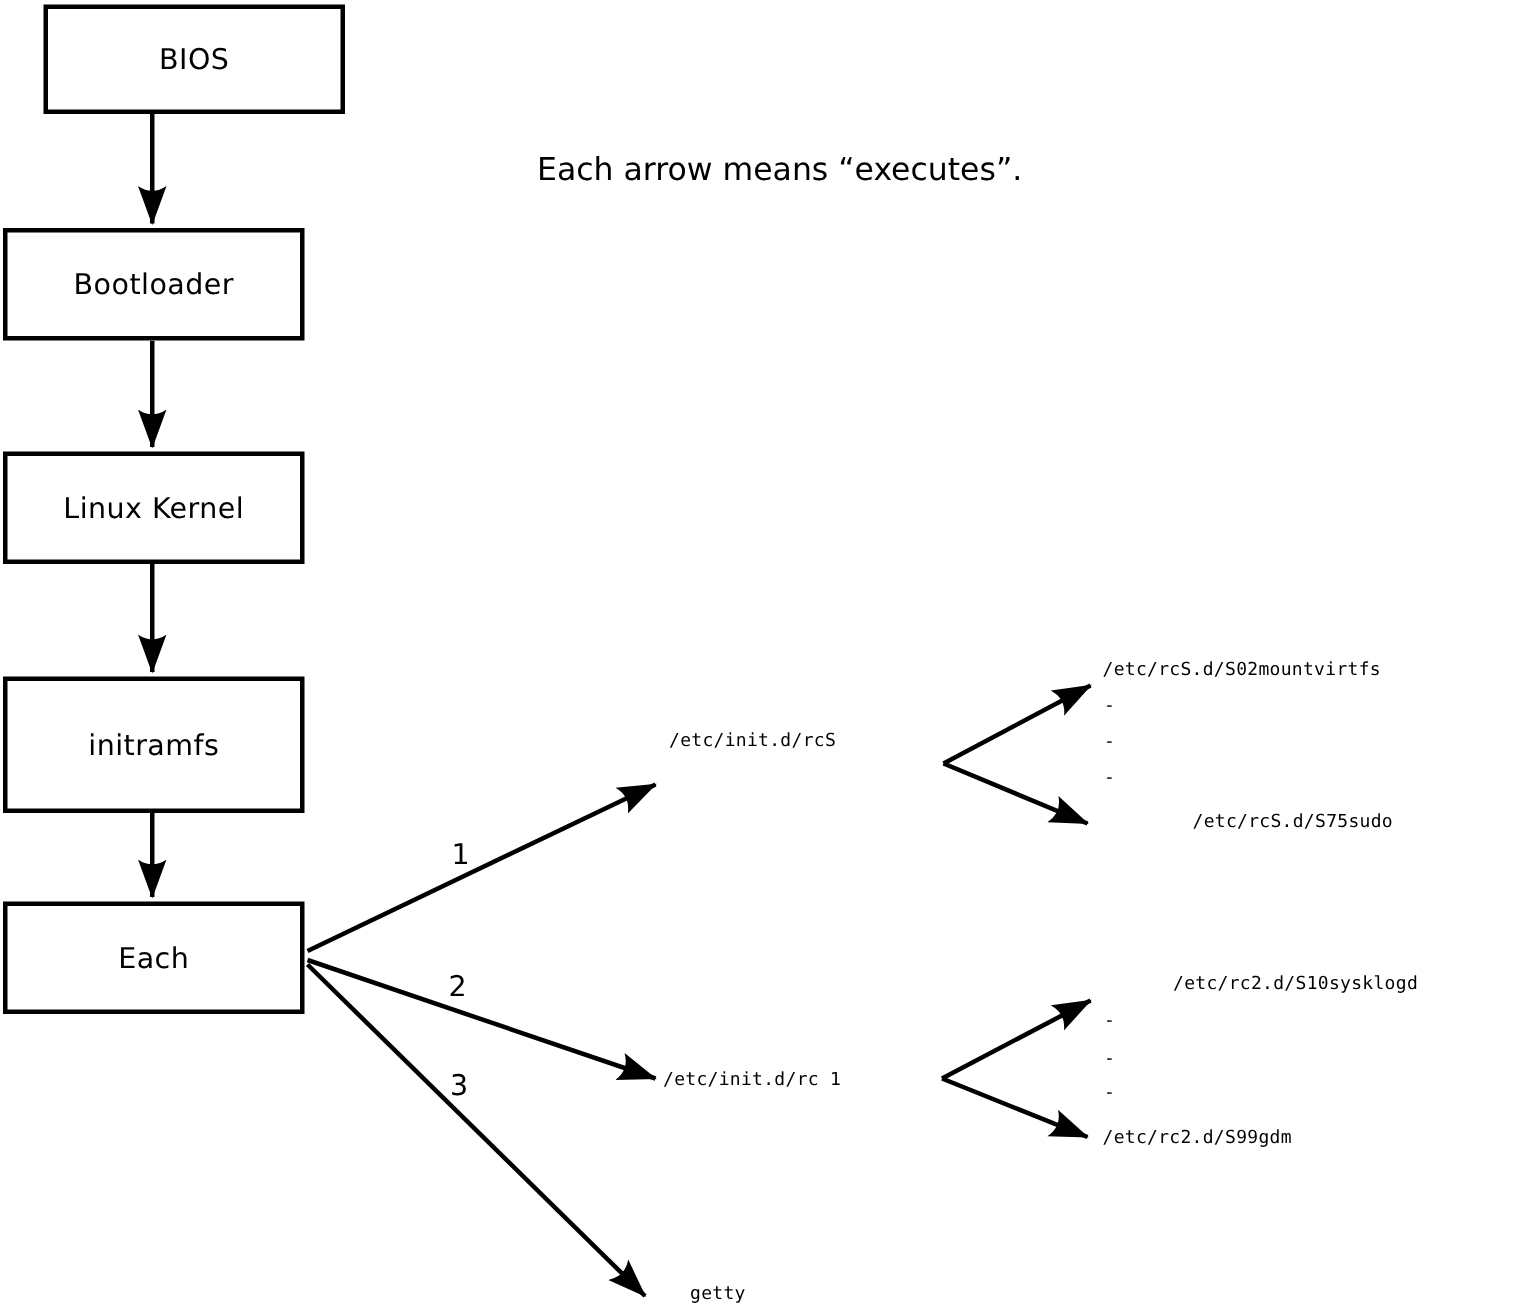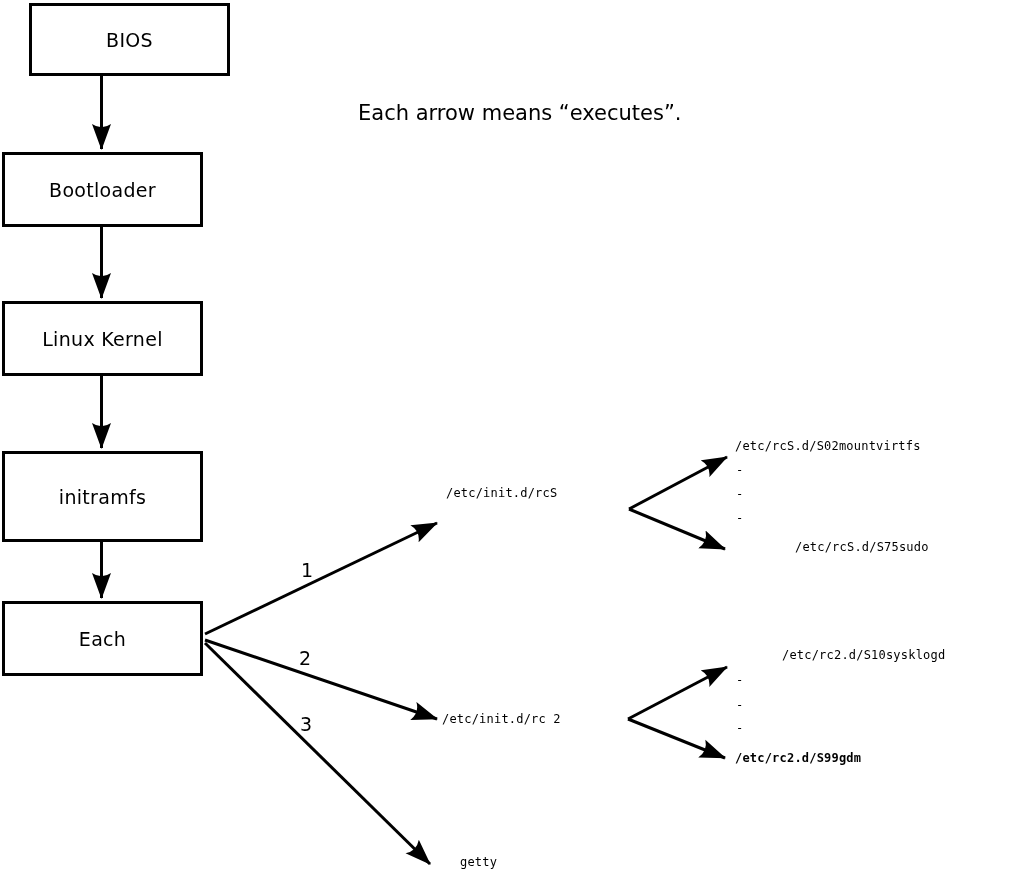--- a/index.html
+++ b/index.html
@@ -102,28 +102,28 @@
   </div>
   <div class="node-box" style="top:601px; height:75px;">
     <span>Each</span>
   </div>
 
   <div class="branch-num" style="left:299px; top:559px;">1</div>
   <div class="branch-num" style="left:297px; top:647px;">2</div>
   <div class="branch-num" style="left:298px; top:713px;">3</div>
 
   <div class="mono-label" style="left:446px; top:484px;">/etc/init.d/rcS</div>
-  <div class="mono-label" style="left:442px; top:710px;">/etc/init.d/rc 2</div>
+  <div class="mono-label" style="left:442px; top:710px;">/etc/init.d/rc 1</div>
   <div class="mono-label" style="left:460px; top:853px;">getty</div>
 
   <div class="mono-label" style="left:735px; top:437px;">/etc/rcS.d/S02mountvirtfs</div>
   <div class="mono-label" style="left:736px; top:461px;">-</div>
   <div class="mono-label" style="left:736px; top:485px;">-</div>
   <div class="mono-label" style="left:736px; top:509px;">-</div>
   <div class="mono-label" style="left:767px; top:538px;margin-left:28px;">/etc/rcS.d/S75sudo</div>
 
   <div class="mono-label" style="left:735px; top:646px;margin-left:47px;">/etc/rc2.d/S10sysklogd</div>
   <div class="mono-label" style="left:736px; top:671px;">-</div>
   <div class="mono-label" style="left:736px; top:696px;">-</div>
   <div class="mono-label" style="left:736px; top:719px;">-</div>
-  <div class="mono-label" style="left:735px; top:749px;font-weight:bold;">/etc/rc2.d/S99gdm</div>
+  <div class="mono-label" style="left:735px; top:749px;">/etc/rc2.d/S99gdm</div>
 
 </div>
 
 </body></html>

